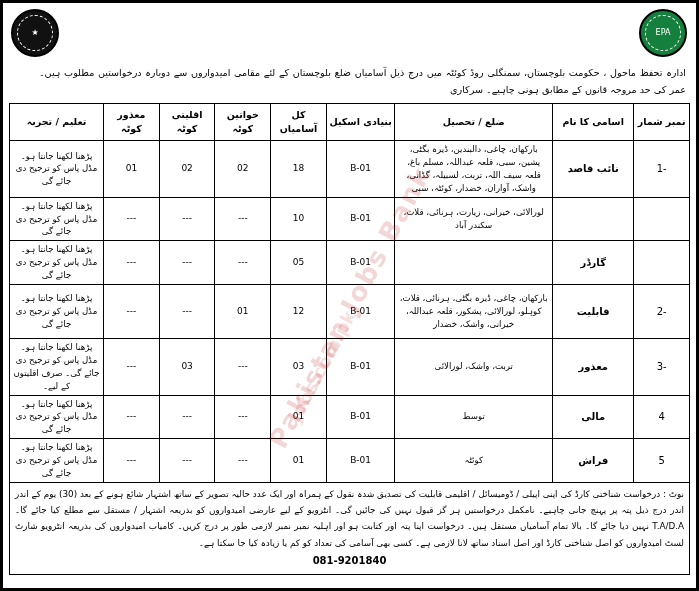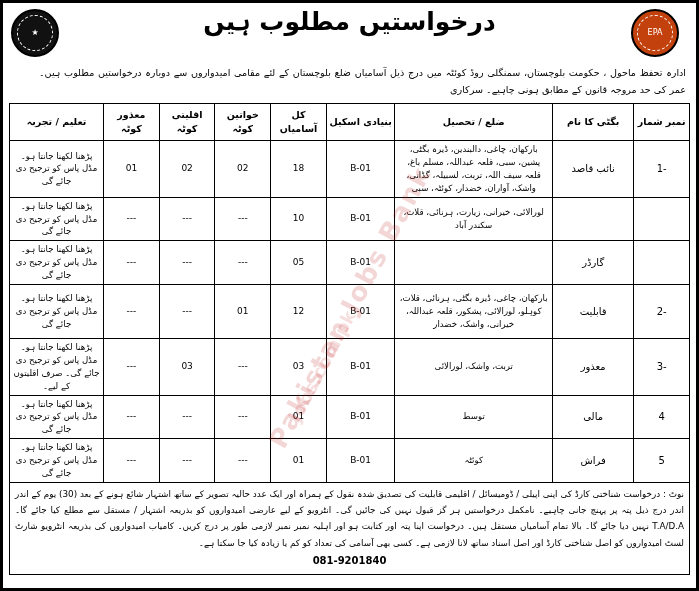--- a/index.html
+++ b/index.html
@@ -28,21 +28,21 @@
     position:absolute;top:2px;
     width:44px;height:44px;
     border-radius:50%;
     background:#111;
     color:#fff;
     display:flex;align-items:center;justify-content:center;
     font-size:9px;
     border:2px solid #000;
   }
   .logo.left{left:2px;}
-  .logo.right{right:11px;background:#c2410c;}
+  .logo.right{right:3px;background:#15803d;}
   .logo .inner{
     width:34px;height:34px;border-radius:50%;
     border:1px dashed #fff;
     display:flex;align-items:center;justify-content:center;
     font-size:8px;text-align:center;line-height:1.05;
   }
   .title{
     text-align:center;
     font-size:25px;
     font-weight:bold;
@@ -84,21 +84,21 @@
   .col-post{width:12%;}
   .col-dist{width:24%;}
   .col-scale{width:10%;}
   .col-total{width:8%;}
   .col-women{width:8%;}
   .col-min{width:8%;}
   .col-dis{width:8%;}
   .col-edu{width:14%;}
   td.dist{font-size:8.6px;line-height:1.65;text-align:center;}
   td.edu{font-size:8.6px;line-height:1.6;}
-  td.post{font-weight:normal;font-size:10px;}
+  td.post{font-weight:bold;font-size:10px;}
   td.sr{font-size:10px;}
   .tall{height:54px;}
   
   .note{
     direction:rtl;
     border:1px solid #000;
     border-top:none;
     font-size:8.8px;
     line-height:1.85;
     padding:3px 5px 4px 5px;
@@ -139,32 +139,31 @@
 
 <div class="page">
 
   <div class="header">
     <div class="logo left">
       <div class="inner">★</div>
     </div>
     <div class="logo right">
       <div class="inner">EPA</div>
     </div>
-    <div class="title">درخواستیں مطلوب ہیں</div>
   </div>
 
   <div class="intro">
     <div>ادارہ تحفظ ماحول ، حکومت بلوچستان، سمنگلی روڈ کوئٹہ میں درج ذیل آسامیاں ضلع بلوچستان کے لئے مقامی امیدواروں سے دوبارہ درخواستیں مطلوب ہیں۔ عمر کی حد مروجہ قانون کے مطابق ہونی چاہیے۔ سرکاری</div>
   </div>
 
   <table class="main">
     <thead>
       <tr>
         <th class="col-sr">نمبر شمار</th>
-        <th class="col-post">بگٹی کا نام</th>
+        <th class="col-post">اسامی کا نام</th>
         <th class="col-dist">ضلع / تحصیل</th>
         <th class="col-scale">بنیادی اسکیل</th>
         <th class="col-total">کل آسامیاں</th>
         <th class="col-women">خواتین کوٹہ</th>
         <th class="col-min">اقلیتی کوٹہ</th>
         <th class="col-dis">معذور کوٹہ</th>
         <th class="col-edu">تعلیم / تجربہ</th>
       </tr>
     </thead>
     <tbody>

